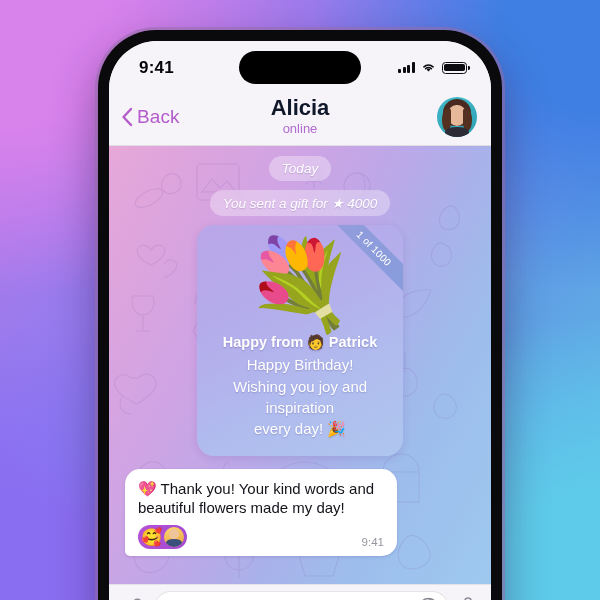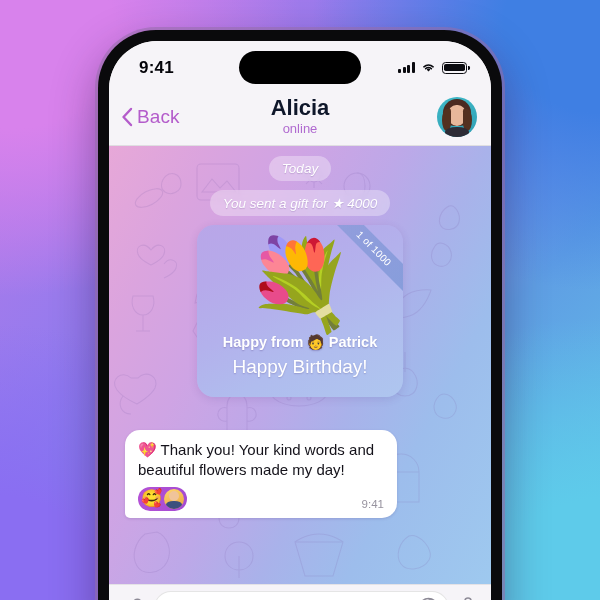--- a/index.html
+++ b/index.html
@@ -135,40 +135,39 @@
     color: #fff; font-size: 10px; letter-spacing: .3px;
     padding: 4px 0; text-align: center; font-weight: 500;
   }
   #gift-emoji { font-size: 88px; line-height: 1.05; margin: 2px 0 3px 0; user-select:none; }
   #gift-from {
     font-size: 14.5px; font-weight: 700; color:#fff; margin-bottom: 4px;
     text-shadow: 0 1px 1.5px rgba(70,50,120,.30);
   }
   #gift-from .pemoji { font-size: 14px; }
   .gift-msg {
-    font-size: 19px; color:#fff; line-height: 1.42;
+    font-size: 15px; color:#fff; line-height: 1.42;
     text-shadow: 0 1px 1.5px rgba(70,50,120,.26);
   }
   #view-btn {
     position: relative; display:inline-block; margin-top: 13px;
     padding: 7px 27px; border-radius: 16px;
     background: rgba(255,255,255,.30);
     color:#fff; font-size: 14.5px; cursor: pointer; overflow: hidden;
     text-shadow: 0 1px 1.5px rgba(70,50,120,.26);
   }
   .spark { position:absolute; background:#fff; border-radius:50%; opacity:.75; }
 
   
   #bubble-row { display:flex; justify-content:flex-start; margin-top: 13px; }
   #bubble {
     position: relative; max-width: 272px;
     background: #fff; border-radius: 15px 15px 15px 5px;
     padding: 10px 13px 7px 13px;
     box-shadow: 0 1px 3px rgba(60,30,100,.16);
-    margin-top: 20px;
   }
   #bubble-text { font-size: 15px; color:#14121a; line-height: 1.32; }
   #bubble-text .hearts { font-size: 15px; }
   #bubble-bottom { display:flex; align-items:flex-end; justify-content:space-between; margin-top: 7px; gap: 10px; }
   #reaction {
     display:flex; align-items:center; gap:2px;
     background: linear-gradient(100deg,#b451d6,#a44bd2);
     border-radius: 14px; padding: 2px 3px; cursor: pointer;
   }
   #reaction .r-emoji { font-size: 17px; line-height: 1; }
@@ -333,20 +332,22 @@
 
           <div id="gift-card">
             <div id="ribbon">1 of 1000</div>
             <div id="gift-emoji">💐</div>
             <div id="gift-from">
               <span>Happy from</span>
               <span class="pemoji">🧑</span>
               <span>Patrick</span>
             </div>
             <div class="gift-msg">Happy Birthday!</div>
+            <div class="gift-msg">Wishing you joy and inspiration</div>
+            <div class="gift-msg">every day! 🎉</div>
           </div>
 
           <div id="bubble-row">
             <div id="bubble">
               <div id="bubble-text">
                 <span class="hearts">💖</span>
                 <span>Thank you! Your kind words and beautiful flowers made my day!</span>
               </div>
               <div id="bubble-bottom">
                 <div id="reaction">

